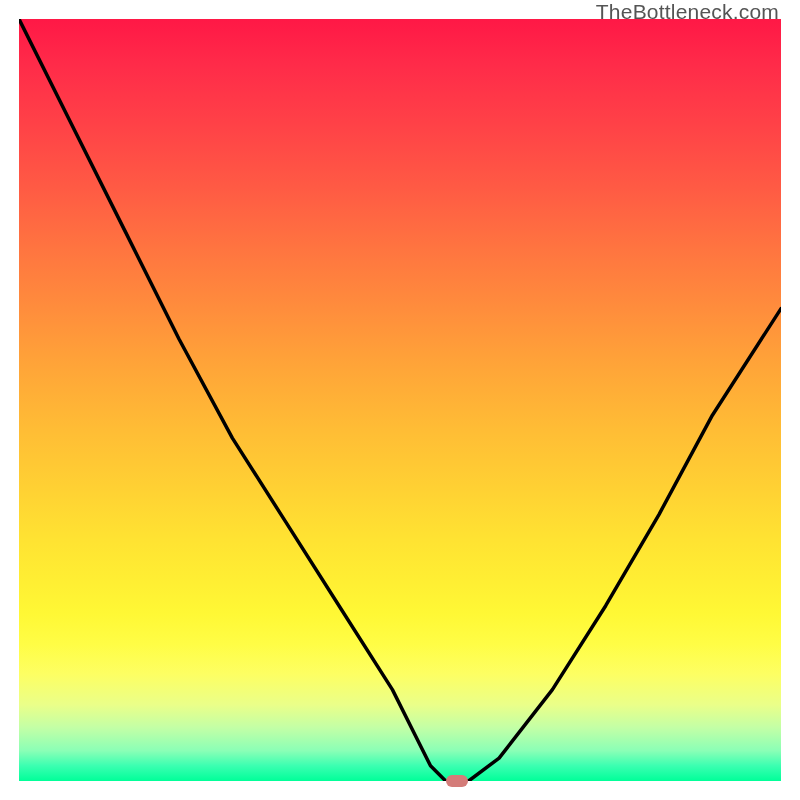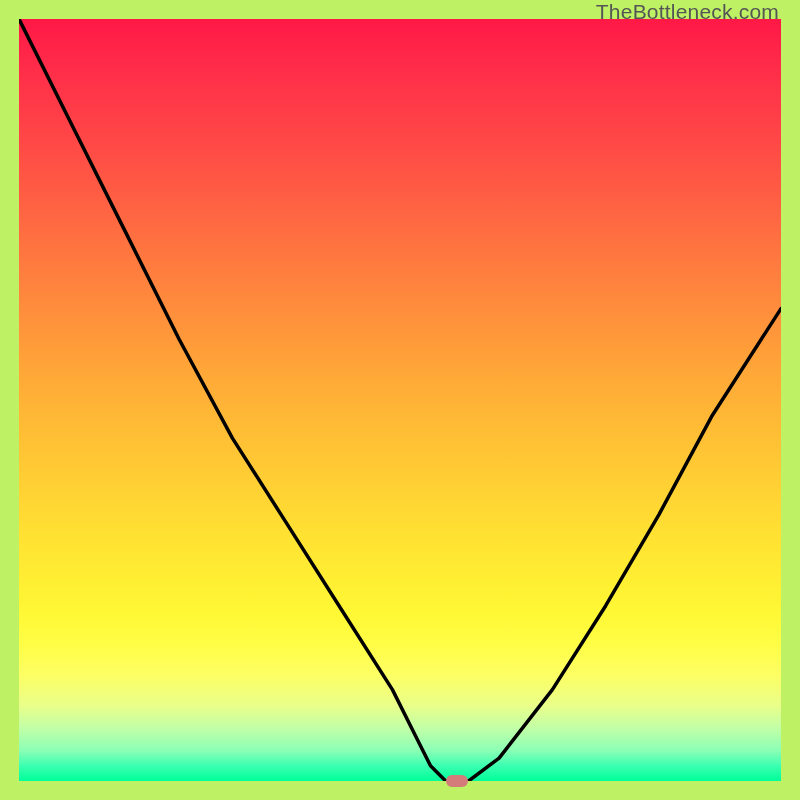--- a/index.html
+++ b/index.html
@@ -8,21 +8,21 @@
     width: 800px;
     height: 800px;
     background: #000;
     overflow: hidden;
     font-family: Arial, Helvetica, sans-serif;
   }
   .frame {
     position: relative;
     width: 800px;
     height: 800px;
-    background: #bef264;
+    background: #ffffff;
   }
   .plot-area {
     position: absolute;
     left: 19px;
     top: 19px;
     width: 762px;
     height: 762px;
     
     background: linear-gradient(to bottom,
       #ff1846 0%,

